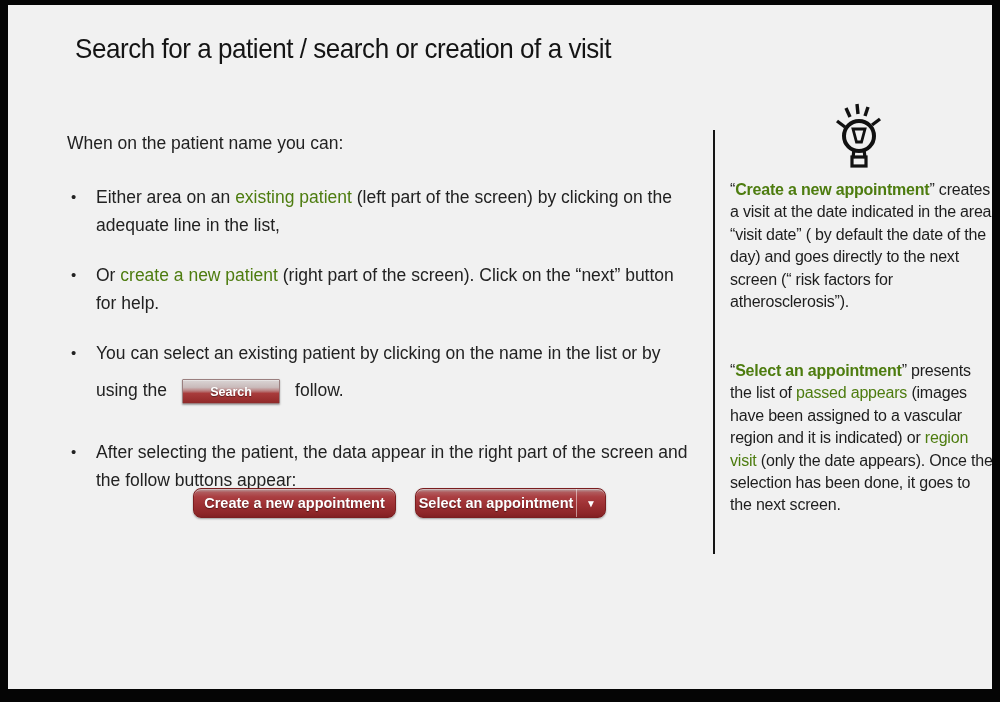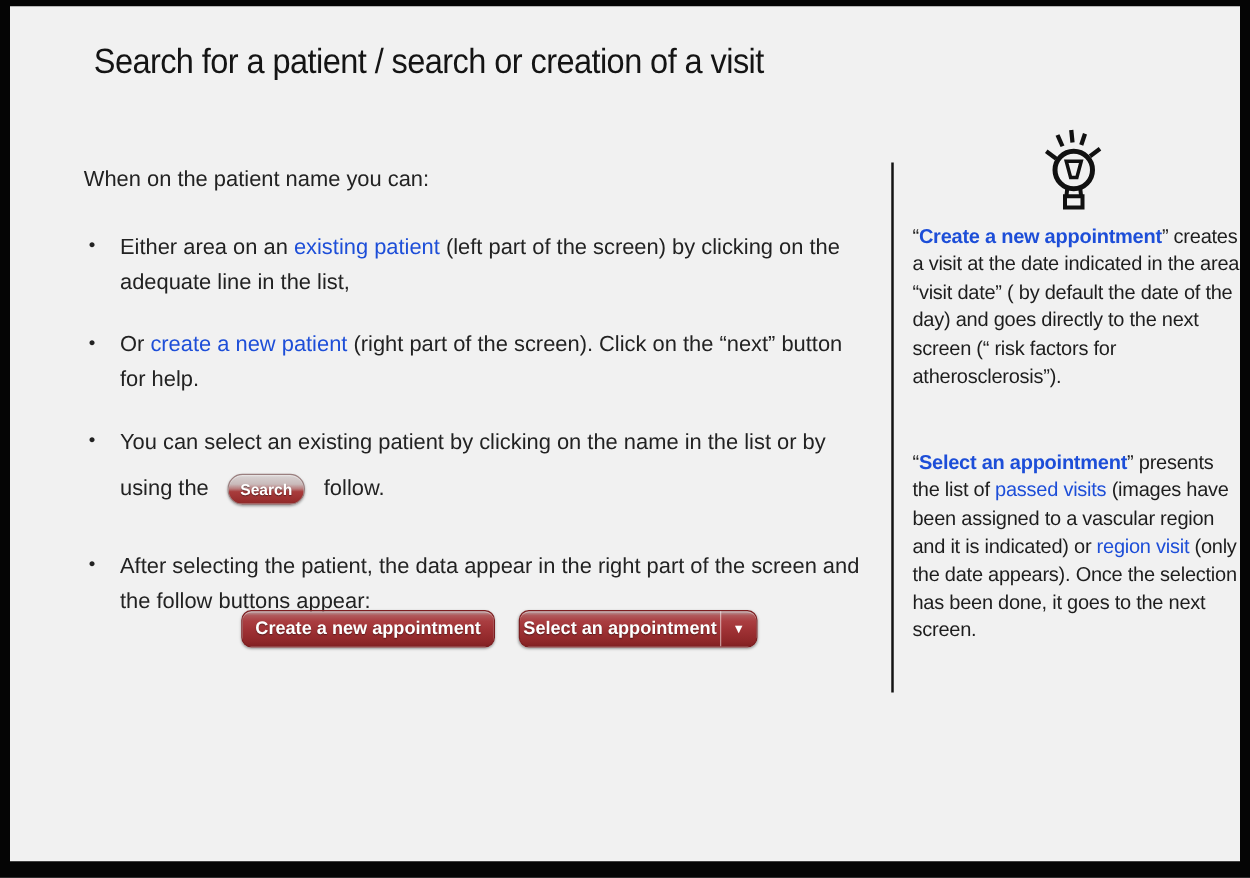--- a/index.html
+++ b/index.html
@@ -47,43 +47,43 @@
     line-height:28px;
     color:#222;
   }
   .bullets li::before {
     content:"•";
     position:absolute;
     left:4px; top:0;
     font-size:15px;
     color:#222;
   }
-  .red  { color:#1d4ed8; }
+  .red  { color:#4d7c0f; }
   .bold { font-weight:bold; }
 
   
   .btn-red {
     display:inline-block;
     border:1px solid #7b1e20;
     border-radius:8px;
     background:linear-gradient(180deg,#b7a1a2 0%,#b05a5c 12%,#aa3e41 28%,#9e3134 55%,#8d2628 88%,#812022 100%);
     box-shadow:0 1px 2px rgba(0,0,0,0.35), inset 0 1px 0 rgba(255,255,255,0.35);
     color:#fff;
     font-weight:bold;
     text-shadow:0 1px 1px rgba(0,0,0,0.45);
     text-align:center;
     cursor:pointer;
   }
   .inline-search-btn {
-    width:62px; height:25px;
+    width:98px; height:25px;
     line-height:24px;
     margin:12px 15px;
     vertical-align:middle;
     font-size:12.5px;
-    border-radius:12px;
+    border-radius:1px;
     border:1px solid #9a7f7f;
     background:linear-gradient(180deg,#dad5d5 0%,#c9baba 32%,#b97c7c 48%,#a83c3c 58%,#992e2e 88%,#8e2a2a 100%);
   }
   .action-buttons {
     position:absolute;
     left:185px; top:483px;
     display:flex;
     gap:19px;
   }
   .btn-create {
@@ -170,16 +170,16 @@
         <path d="M7,23 L15,29" stroke-width="3.4"></path>
         <path d="M16,10 L20,19" stroke-width="3.4"></path>
         <path d="M27,6 L28,16" stroke-width="3.4"></path>
         <path d="M38,9 L35,18" stroke-width="3.4"></path>
         <path d="M50,21 L42,27" stroke-width="3.4"></path>
       </svg>
     </div>
 
     <div class="side-para p1"><span>“</span><span class="red bold">Create a new appointment</span><span>” creates a visit at the date indicated in the area “visit date” ( by default the date of the day) and goes directly to the next screen (“ risk factors for atherosclerosis”).</span></div>
 
-    <div class="side-para p2"><span>“</span><span class="red bold">Select an appointment</span><span>” presents the list of </span><span class="red">passed visits</span><span> (images have been assigned to a vascular region and it is indicated) or </span><span class="red">region visit</span><span> (only the date appears). Once the selection has been done, it goes to the next screen.</span></div>
+    <div class="side-para p2"><span>“</span><span class="red bold">Select an appointment</span><span>” presents the list of </span><span class="red">passed appears</span><span> (images have been assigned to a vascular region and it is indicated) or </span><span class="red">region visit</span><span> (only the date appears). Once the selection has been done, it goes to the next screen.</span></div>
 
   </div>
 </div>
 
 </body></html>

